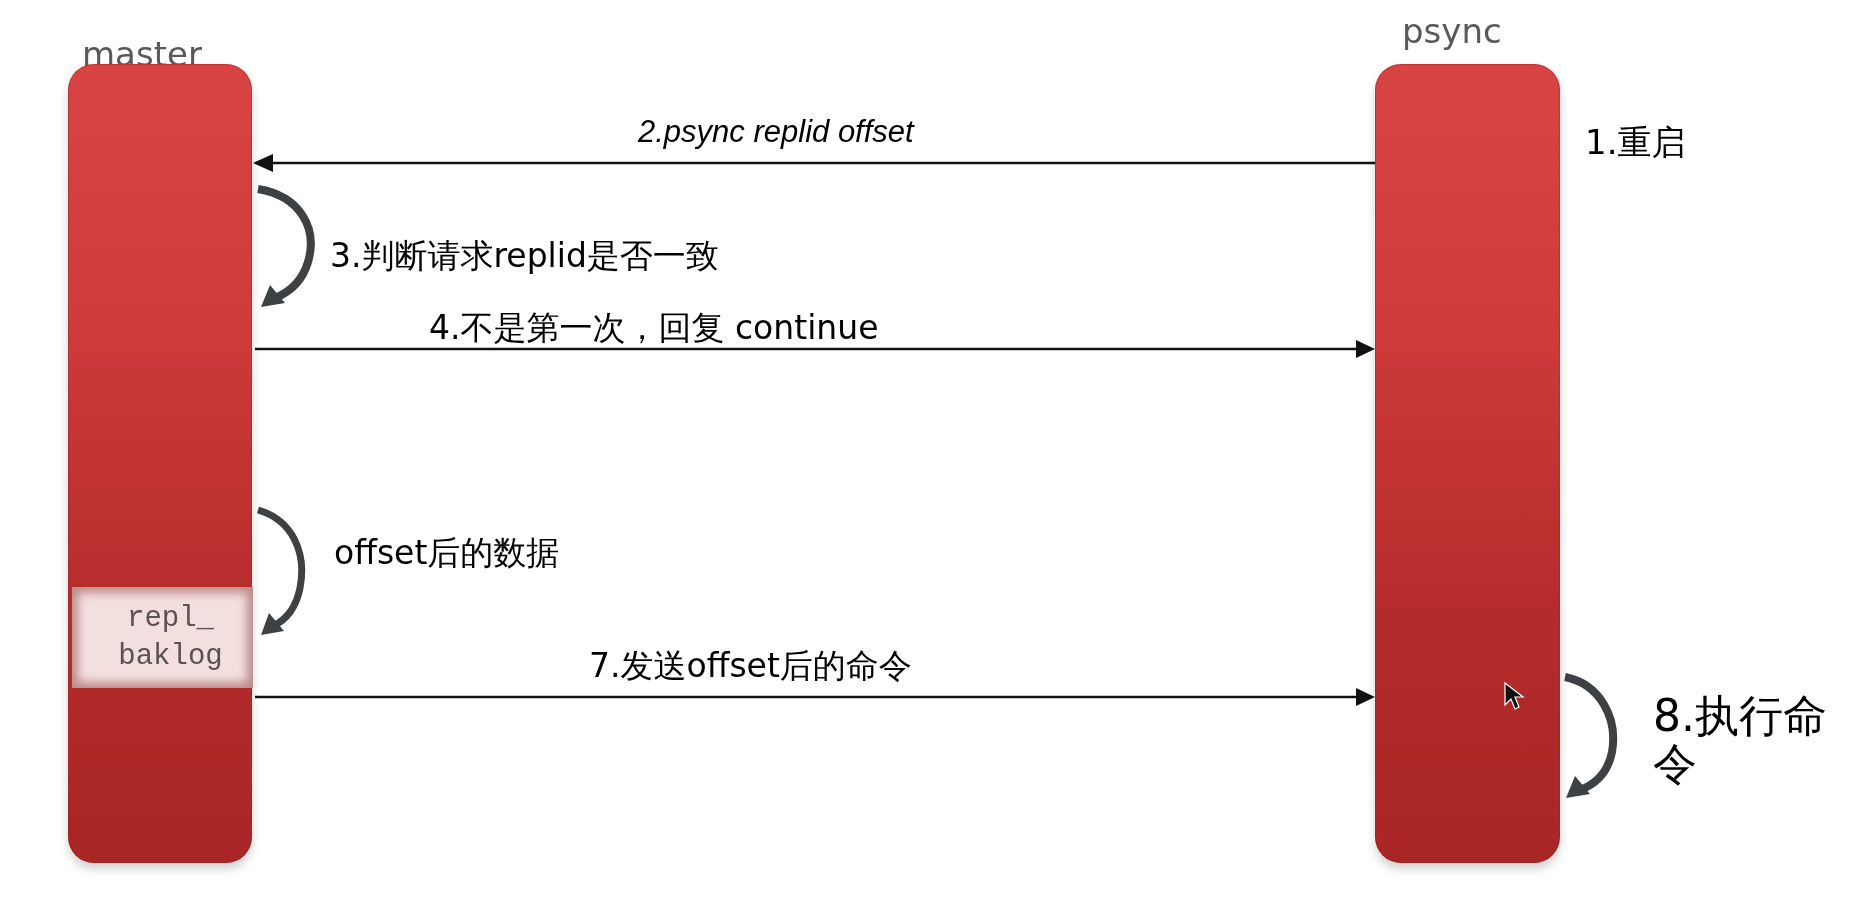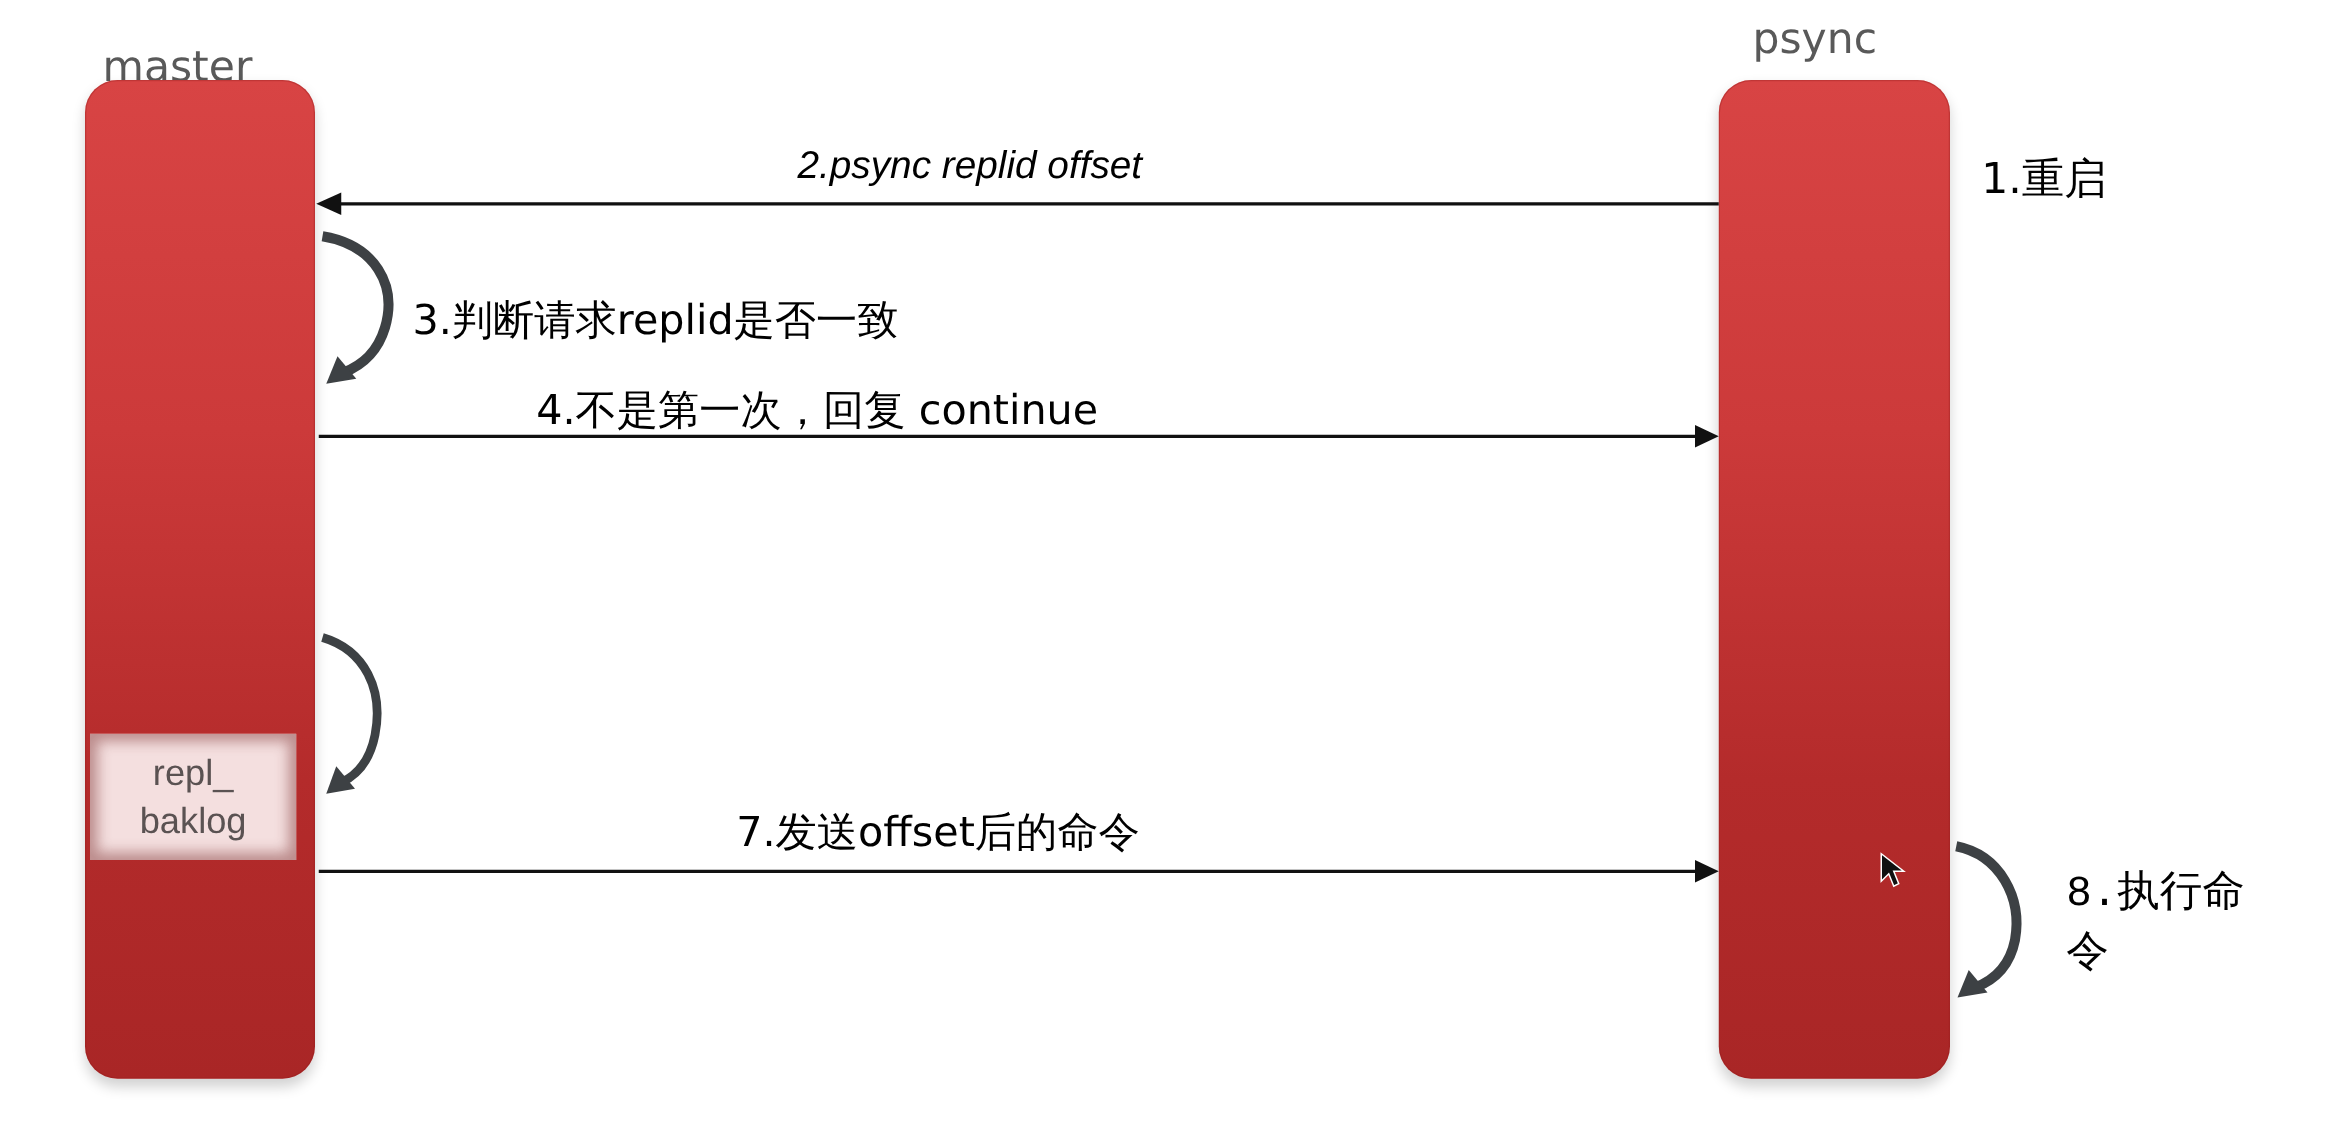--- a/index.html
+++ b/index.html
@@ -6,21 +6,21 @@
   body { width: 1861px; height: 906px; position: relative; overflow: hidden;
          font-family: "DejaVu Sans", "Liberation Sans", sans-serif; }
   .label { position: absolute; white-space: nowrap; color: #000000; }
   .node-title { position: absolute; color: #595959; font-size: 34px; line-height: 1; }
   .bar { position: absolute; border-radius: 26px;
          background: linear-gradient(to bottom, #d84444 0%, #cc3a3a 35%, #b42b2b 70%, #a92626 100%);
          box-shadow: 0 6px 10px rgba(0,0,0,0.18), inset 0 0 0 1px rgba(150,30,30,0.35); }
   .backlog { position: absolute; left: 72px; top: 587px; width: 165px; height: 101px;
              background: #f4dfdf; box-shadow: inset 0 0 10px 6px rgba(120,40,40,0.45);
              display: flex; flex-direction: column; align-items: center; justify-content: center;
-             color: #5a5252; font-size: 29px; line-height: 38px; font-family: Liberation Sans, sans-serif; }
+             color: #5a5252; font-size: 29px; line-height: 38px; font-family: Liberation Mono, monospace; padding-left: 16px; }
   svg.overlay { position: absolute; left: 0; top: 0; }
   .msg-gray { color: #000000; font-style: italic; }
 </style>
 </head>
 <body>
 
 <div class="node-title" style="left:82px; top:12px;margin-top:25px;">master</div>
 <div class="node-title" style="left:1402px; top:14px;">psync</div>
 
 <div class="bar" style="left:68px; top:64px; width:184px; height:799px;"></div>
@@ -75,20 +75,21 @@
 
 <div class="label" style="left:1585px; top:120px; font-size:34px;">1.重启</div>
 
 <div class="label msg-gray" style="left:638px; top:114px; font-size:31px; font-family:'Liberation Sans', sans-serif;">2.psync replid offset</div>
 
 <div class="label" style="left:330px; top:234px; font-size:33px;">3.判断请求replid是否一致</div>
 
 <div class="label" style="left:429px; top:306px; font-size:33px;">4.不是第一次，回复 continue</div>
 
 <div class="label" style="left:334px; top:531px; font-size:33px; line-height:44px;">
+  <div>offset后的数据</div>
 </div>
 
 <div class="label" style="left:589px; top:644px; font-size:33px;">7.发送offset后的命令</div>
 
-<div class="label" style="left:1653px; top:692px; font-size:34px; line-height:48px;font-family:Liberation Mono, monospace;">
+<div class="label" style="left:1653px; top:692px; font-size:44px; line-height:48px;">
   <div>8.执行命</div>
   <div>令</div>
 </div>
 
 </body></html>

